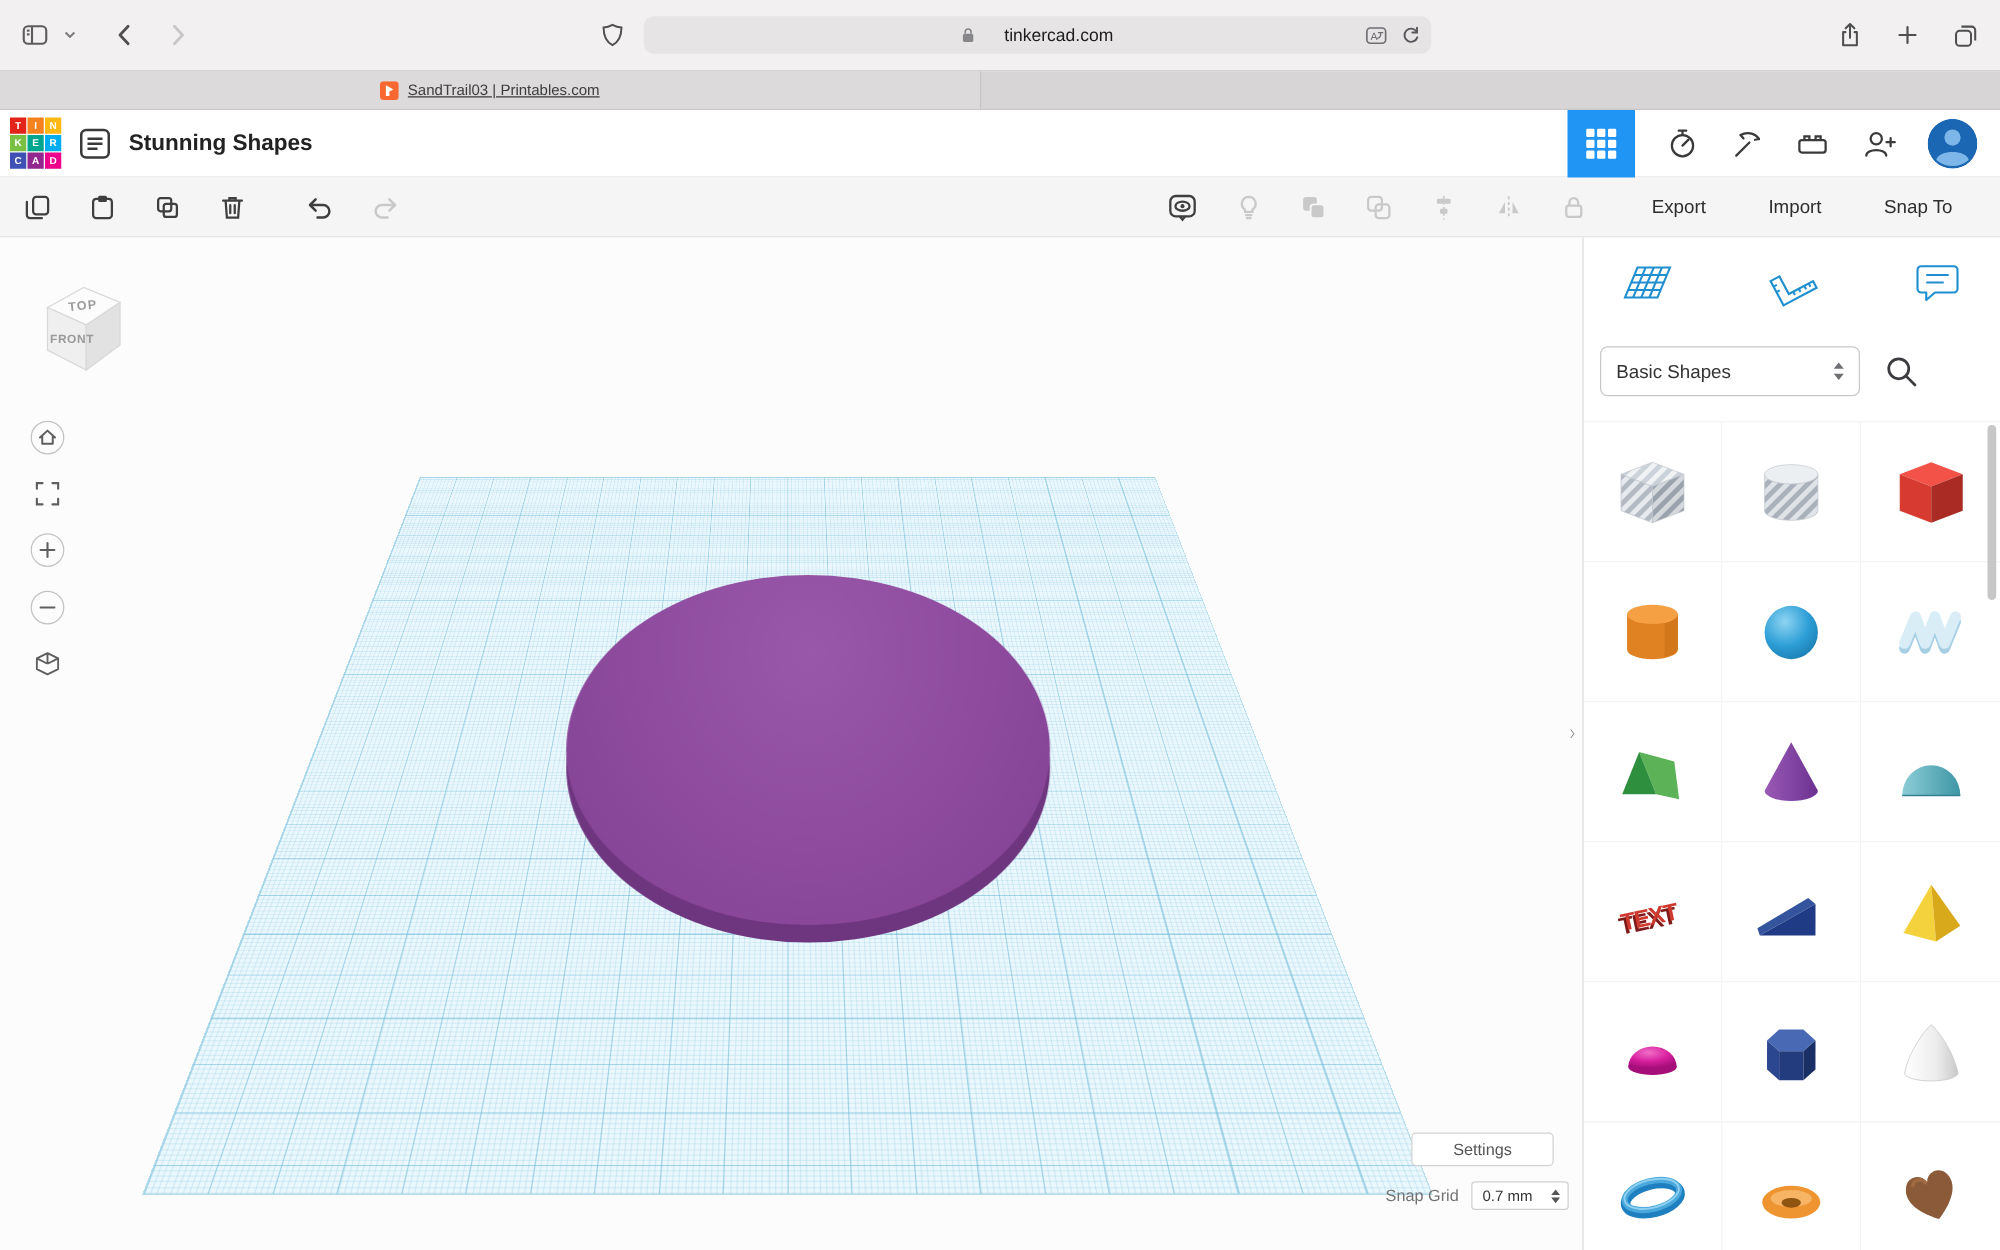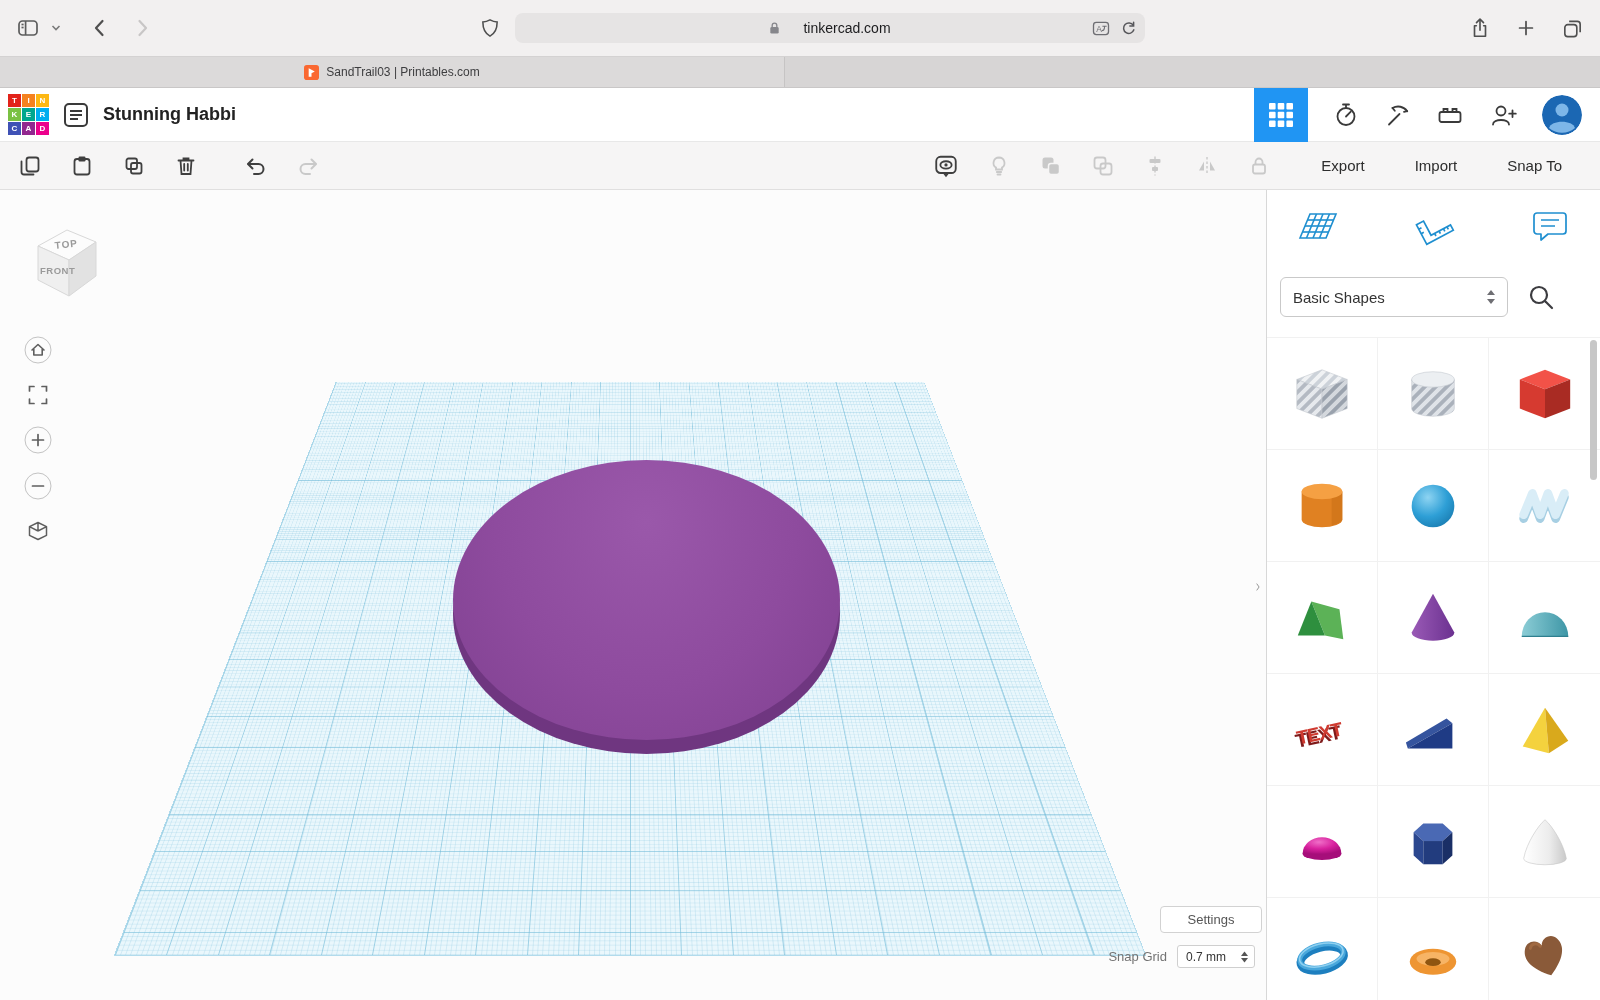--- a/index.html
+++ b/index.html
@@ -13,21 +13,21 @@
   .btn{background:none;border:none;padding:0;display:flex;align-items:center;justify-content:center;cursor:default;}
   .browser-toolbar .grp{display:flex;align-items:center;gap:10px;}
   .address-wrap{flex:1;display:flex;align-items:center;justify-content:center;gap:14px;}
   .address-bar{width:630px;height:30px;background:#e6e4e4;border-radius:8px;display:flex;
     align-items:center;justify-content:center;gap:22px;position:relative;}
   .address-bar .url{font-size:14px;color:#1c1c1e;}
   .address-bar .right-ic{position:absolute;right:8px;display:flex;gap:10px;align-items:center;}
 
   
   .tab-bar{height:31px;display:flex;background:#d7d5d5;border-bottom:1px solid #c9c7c7;}
-  .tab{display:flex;align-items:center;justify-content:center;gap:7px;font-size:12px;color:#3d3d3f;}
+  .tab{display:flex;align-items:center;justify-content:center;gap:7px;font-size:12px;color:#3d3d3f;text-decoration:underline;}
   .tab.inactive{width:785px;background:#dcdada;border-right:1px solid #c6c4c4;}
   .tab.active{flex:1;background:#ebe9e9;}
   .favicon-grid{display:grid;grid-template-columns:repeat(3,4px);grid-auto-rows:4px;gap:0px;}
   .favicon-grid i{display:block;}
 
   
   .tc-header{height:54px;background:#fff;display:flex;align-items:center;padding-left:8px;
     border-bottom:1px solid #e8e8e8;}
   #tcLogo{display:grid;grid-template-columns:repeat(3,13px);grid-auto-rows:13px;gap:1px;margin-right:14px;}
   #tcLogo span{color:#fff;font-size:8px;font-weight:bold;display:flex;align-items:center;justify-content:center;}
@@ -66,35 +66,35 @@
     background:#6f3680;}
   .disc-top{position:absolute;left:453px;top:270px;width:387px;height:280px;border-radius:50%;
     background:radial-gradient(ellipse at 50% 22%, #9a58aa 0%, #8e4b9e 55%, #7f4090 100%);}
 
   .watermark{position:absolute;left:165px;top:672px;font-size:62px;font-weight:bold;font-style:italic;
     color:#bfe0f0;letter-spacing:1px;user-select:none;}
 
   .viewcube{position:absolute;left:30px;top:30px;}
   .nav-col{position:absolute;left:24px;top:146px;display:flex;flex-direction:column;gap:18px;align-items:center;}
 
-  .settings-btn{position:absolute;right:4px;top:716px;width:102px;height:27px;background:#fff;
+  .settings-btn{position:absolute;right:23px;top:716px;width:114px;height:27px;background:#fff;
     border:1px solid #d2d2d2;border-radius:4px;font-size:13px;color:#555;font-family:inherit;}
   .snap-row{position:absolute;right:11px;top:755px;display:flex;align-items:center;gap:10px;}
   .snap-row .snap-label{font-size:13px;color:#737373;}
   .snap-select{width:78px;height:23px;background:#fff;border:1px solid #cfcfcf;border-radius:3px;
     display:flex;align-items:center;justify-content:space-between;padding:0 5px 0 8px;font-size:12px;color:#333;}
 
   .collapse-handle{position:absolute;right:0px;top:382px;width:16px;height:30px;display:flex;
     align-items:center;justify-content:center;background:none;border:none;}
 
   
   .panel{width:333px;background:#fff;position:relative;display:flex;flex-direction:column;}
   .panel-tools{display:flex;justify-content:space-between;padding:15px 28px 0 28px;}
   .panel-filter{display:flex;align-items:center;margin:28px 0 0 13px;}
-  .shape-select{width:228px;height:40px;border:1px solid #c9c9c9;border-radius:6px;background:#fff;
+  .shape-select{width:208px;height:40px;border:1px solid #c9c9c9;border-radius:6px;background:#fff;
     display:flex;align-items:center;justify-content:space-between;padding:0 10px 0 12px;font-size:15px;color:#333;}
   .search-btn{margin-left:18px;}
   .shape-grid{margin-top:20px;display:grid;grid-template-columns:repeat(3,1fr);grid-auto-rows:112px;
     overflow:hidden;flex:1;border-top:1px solid #f1f1f1;}
   .tile{display:flex;align-items:center;justify-content:center;border-right:1px solid #f1f1f1;
     border-bottom:1px solid #f1f1f1;background:#fff;}
   .tile:nth-child(3n){border-right:none;}
   .panel-scrollbar{position:absolute;right:3px;top:150px;width:7px;height:140px;border-radius:4px;background:#c7c7c7;}
 </style>
 </head>
@@ -210,21 +210,21 @@
         <span style="background: rgb(236, 0, 140);">D</span>
       </div>
     <button class="btn">
       <svg width="26" height="26" viewBox="0 0 26 26" fill="none" stroke="#3a3a3a" stroke-width="2">
         <rect x="2" y="2" width="22" height="22" rx="4"></rect>
           <line x1="7" y1="9" x2="19" y2="9"></line>
           <line x1="7" y1="13" x2="19" y2="13"></line>
           <line x1="7" y1="17" x2="15" y2="17"></line>
         </svg>
     </button>
-    <span class="design-title">Stunning Habbi</span>
+    <span class="design-title">Stunning Shapes</span>
 
     <div class="hdr-right">
       <button class="btn grid-btn">
         <svg width="26" height="26" viewBox="0 0 26 26" fill="#fff">
           <rect x="1" y="1" width="6.6" height="6.6" rx="1"></rect>
             <rect x="9.7" y="1" width="6.6" height="6.6" rx="1"></rect>
             <rect x="18.4" y="1" width="6.6" height="6.6" rx="1"></rect>
           <rect x="1" y="9.7" width="6.6" height="6.6" rx="1"></rect>
             <rect x="9.7" y="9.7" width="6.6" height="6.6" rx="1"></rect>
             <rect x="18.4" y="9.7" width="6.6" height="6.6" rx="1"></rect>

